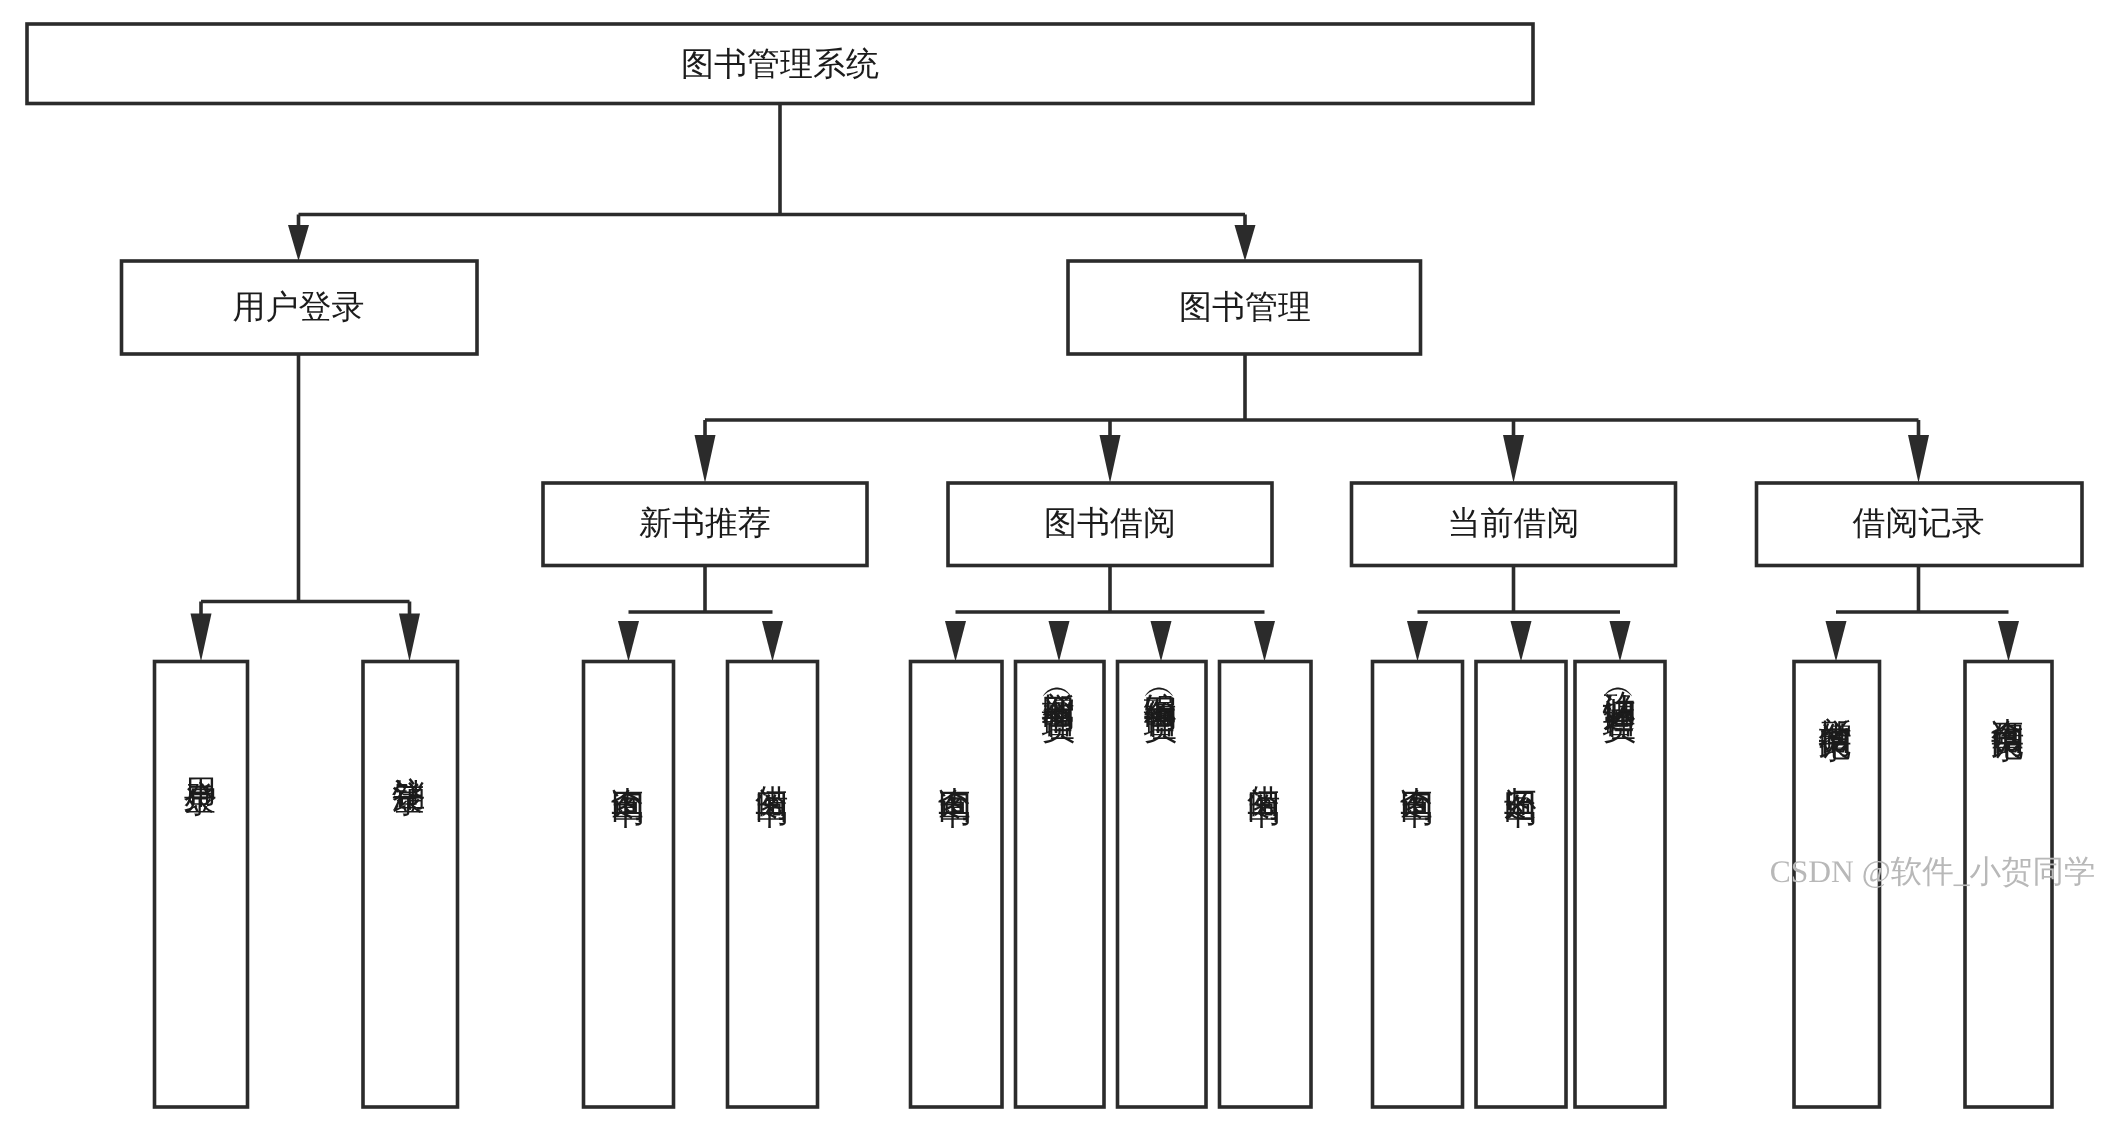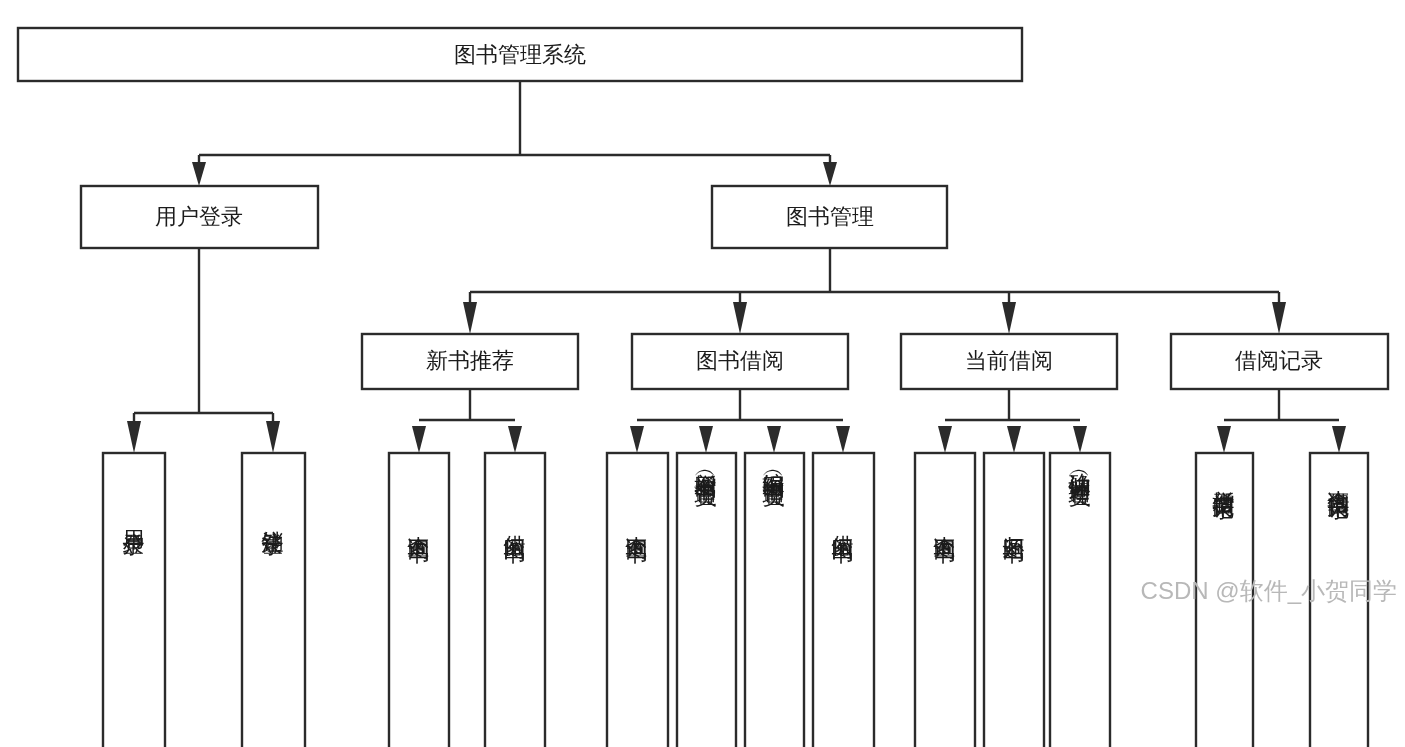--- a/index.html
+++ b/index.html
@@ -10,21 +10,21 @@
   body {
     width: 1405px;
     height: 747px;
     font-family: "Liberation Sans", "DejaVu Sans", sans-serif;
     overflow: hidden;
     position: relative;
   }
   #diagram-root {
     position: absolute;
     left: 0;
-    top: 16px;
+    top: 4px;
     width: 1405px;
     height: 595px;
   }
   svg.tree {
     display: block;
     width: 1405px;
     height: 747px;
   }
   .node-box {
     fill: #ffffff;
@@ -54,22 +54,22 @@
     stroke-linecap: butt;
   }
   .arrow-head {
     fill: #2b2b2b;
     stroke: none;
   }
   .watermark {
     position: absolute;
     right: 8px;
     bottom: 4px;
-    font-family: Liberation Sans, sans-serif;
-    font-size: 24px;
+    font-family: Liberation Serif, serif;
+    font-size: 21px;
     color: #b8b8b8;
     white-space: nowrap;
     user-select: none;
   }
 </style>
 </head>
 <body>
 
 <div id="diagram-root">
   <svg class="tree" viewBox="0 0 1405 747">

